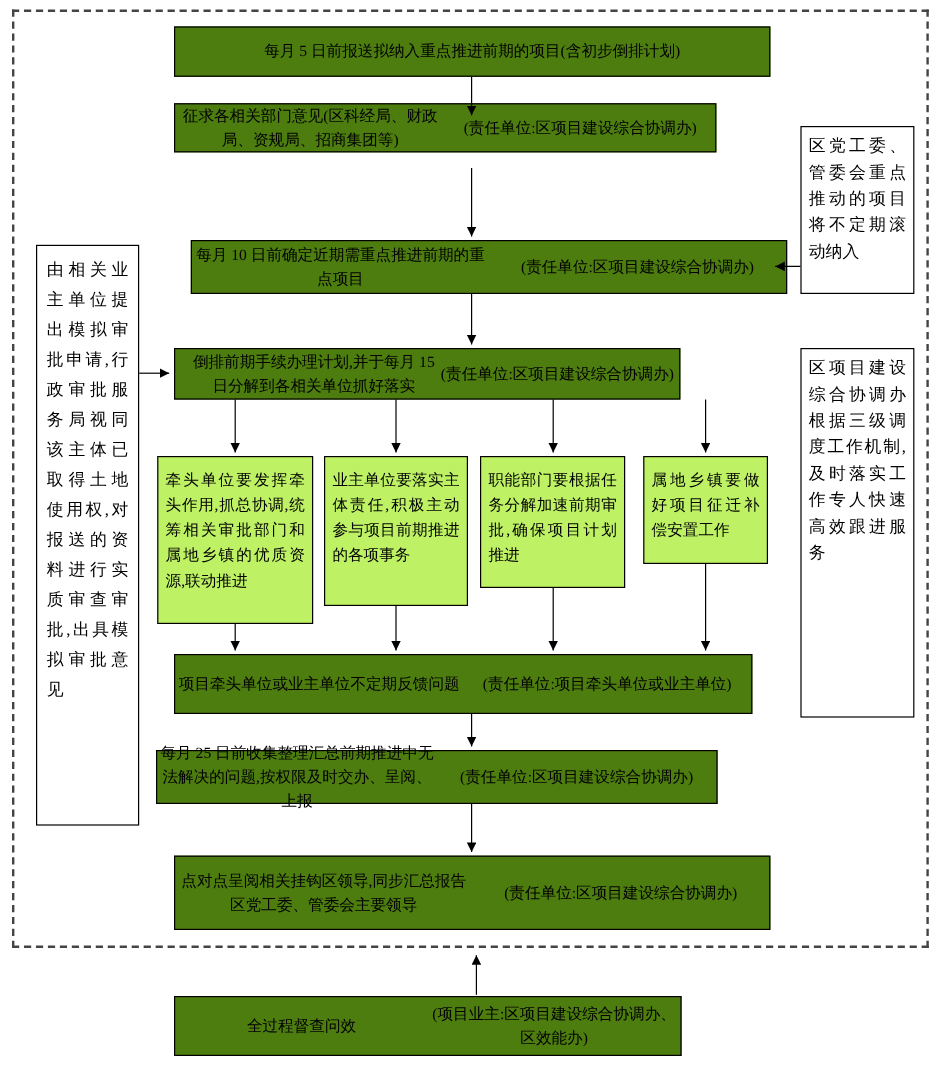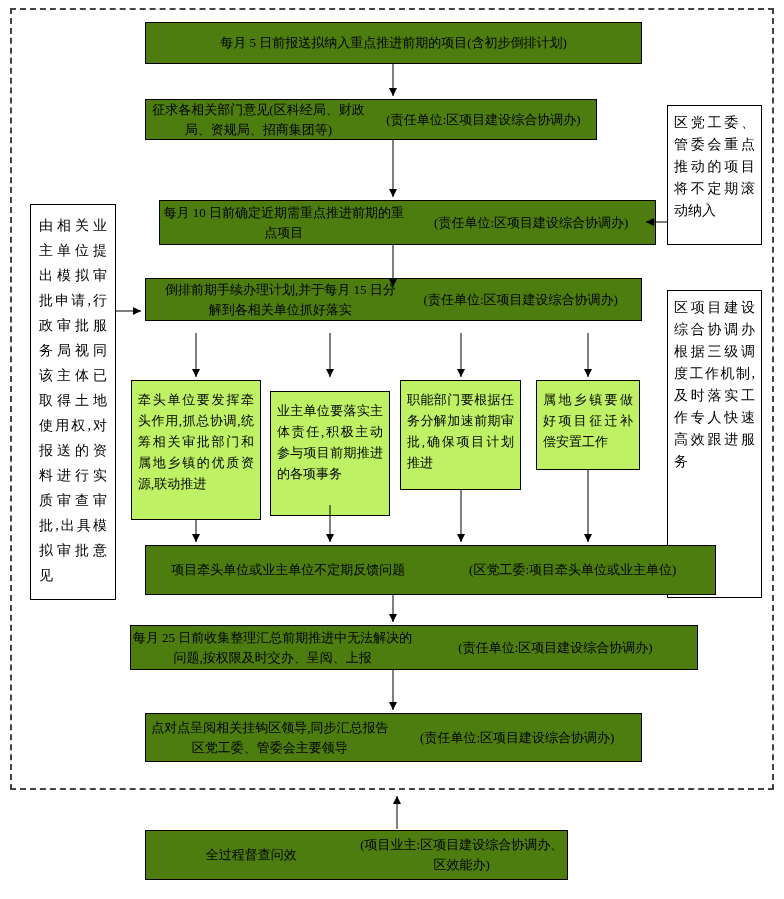--- a/index.html
+++ b/index.html
@@ -32,74 +32,74 @@
 <body>
 
 <div id="stage">
 
   <div class="boundary" style="left:10px;top:8px;width:764px;height:782px;"></div>
 
   <div class="box" style="left:145px;top:22px;width:497px;height:42px;">
     <div class="l">每月 5 日前报送拟纳入重点推进前期的项目(含初步倒排计划)</div>
   </div>
 
-  <div class="box" style="left:145px;top:99px;width:452px;height:41px;">
+  <div class="box" style="left:145px;top:86px;width:452px;height:41px;">
     <div class="l">征求各相关部门意见(区科经局、财政局、资规局、招商集团等)</div>
     <div class="l">(责任单位:区项目建设综合协调办)</div>
   </div>
 
   <div class="box" style="left:159px;top:200px;width:497px;height:45px;">
     <div class="l">每月 10 日前确定近期需重点推进前期的重点项目</div>
     <div class="l">(责任单位:区项目建设综合协调办)</div>
   </div>
 
-  <div class="box" style="left:145px;top:278px;width:497px;height:43px;padding-left:14px;">
+  <div class="box" style="left:145px;top:290px;width:422px;height:43px;padding-left:14px;">
     <div class="l">倒排前期手续办理计划,并于每月 15 日分解到各相关单位抓好落实</div>
     <div class="l">(责任单位:区项目建设综合协调办)</div>
   </div>
 
-  <div class="sidebox" style="left:30px;top:204px;width:86px;height:396px;line-height:25px;">
+  <div class="sidebox" style="left:30px;top:204px;width:86px;height:484px;line-height:25px;">
     <span>由相关业主单位提出模拟审批申请,行政审批服务局视同该主体已取得土地使用权,对报送的资料进行实质审查审批,出具模拟审批意见</span>
   </div>
 
   <div class="sidebox" style="left:667px;top:105px;width:95px;height:140px;line-height:22px;padding:6px;">
     <span>区党工委、管委会重点推动的项目将不定期滚动纳入</span>
   </div>
 
   <div class="sidebox" style="left:667px;top:290px;width:95px;height:308px;line-height:22px;padding:6px;">
     <span>区项目建设综合协调办根据三级调度工作机制,及时落实工作专人快速高效跟进服务</span>
   </div>
 
   <div class="rolebox" style="left:131px;top:380px;width:130px;height:140px;">
     <span>牵头单位要发挥牵头作用,抓总协调,统筹相关审批部门和属地乡镇的优质资源,联动推进</span>
   </div>
 
-  <div class="rolebox" style="left:270px;top:380px;width:120px;height:125px;margin-top:11px;">
+  <div class="rolebox" style="left:270px;top:380px;width:120px;height:125px;">
     <span>业主单位要落实主体责任,积极主动参与项目前期推进的各项事务</span>
   </div>
 
   <div class="rolebox" style="left:400px;top:380px;width:121px;height:110px;">
     <span>职能部门要根据任务分解加速前期审批,确保项目计划推进</span>
   </div>
 
   <div class="rolebox" style="left:536px;top:380px;width:104px;height:90px;">
     <span>属地乡镇要做好项目征迁补偿安置工作</span>
   </div>
 
-  <div class="box" style="left:145px;top:545px;width:571px;height:50px;">
+  <div class="box" style="left:145px;top:545px;width:482px;height:50px;">
     <div class="l">项目牵头单位或业主单位不定期反馈问题</div>
-    <div class="l">(区党工委:项目牵头单位或业主单位)</div>
+    <div class="l">(责任单位:项目牵头单位或业主单位)</div>
   </div>
 
-  <div class="box" style="left:130px;top:625px;width:568px;height:45px;">
+  <div class="box" style="left:130px;top:625px;width:468px;height:45px;">
     <div class="l">每月 25 日前收集整理汇总前期推进中无法解决的问题,按权限及时交办、呈阅、上报</div>
     <div class="l">(责任单位:区项目建设综合协调办)</div>
   </div>
 
-  <div class="box" style="left:145px;top:713px;width:497px;height:49px;">
+  <div class="box" style="left:145px;top:713px;width:497px;height:62px;">
     <div class="l">点对点呈阅相关挂钩区领导,同步汇总报告区党工委、管委会主要领导</div>
     <div class="l">(责任单位:区项目建设综合协调办)</div>
   </div>
 
   <div class="box" style="left:145px;top:830px;width:423px;height:50px;">
     <div class="l">全过程督查问效</div>
     <div class="l">(项目业主:区项目建设综合协调办、区效能办)</div>
   </div>
 
   <svg class="arrows" width="784" height="899">

